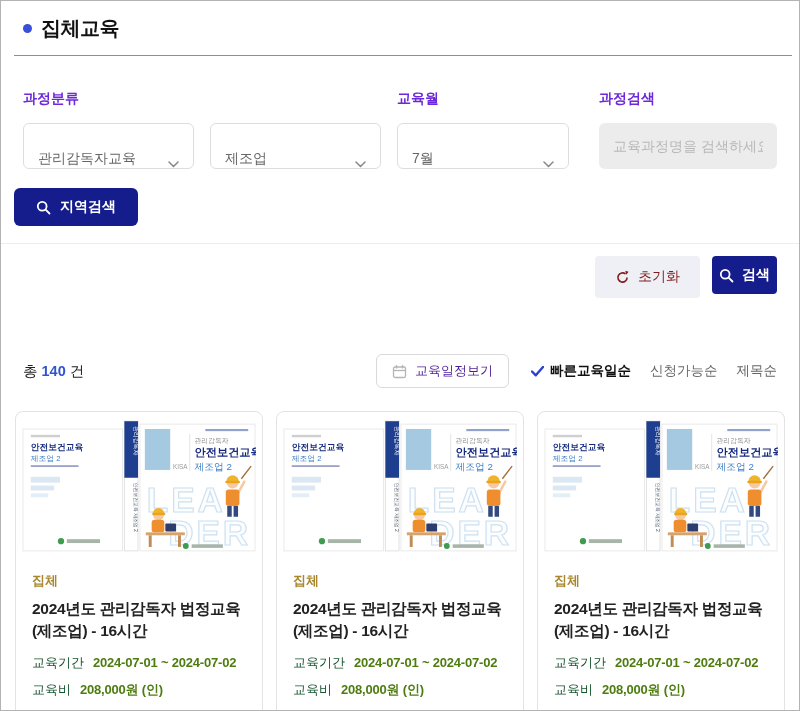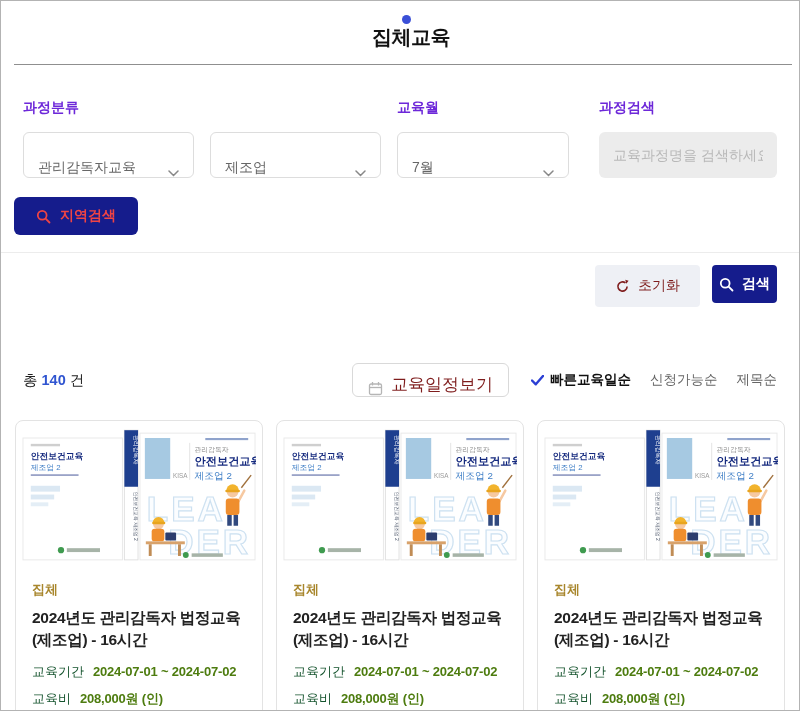--- a/index.html
+++ b/index.html
@@ -4,21 +4,21 @@
 <style>
   * { margin:0; padding:0; box-sizing:border-box; }
   html,body { background:#fff; }
   body {
     width:800px; height:711px; overflow:hidden;
     border:1px solid #b3b3b3;
     font-family:"Liberation Sans", sans-serif;
     color:#222;
   }
   
-  .header { display:flex; align-items:center; padding:14px 0 0 22px;flex-direction:column; }
+  .header { display:flex; align-items:center; padding:14px 0 0 22px; }
   .bullet { width:9px; height:9px; border-radius:50%; background:#3a4fd7; margin-right:9px; flex:0 0 auto; }
   .page-title { font-size:20px; font-weight:800; color:#111; letter-spacing:-0.5px; }
   .title-rule { border:none; border-top:1px solid #8f8f8f; margin:13px 7px 0 13px; }
 
   
   .filters { display:flex; margin:34px 22px 0 22px; }
   .f-label { font-size:14px; font-weight:700; color:#6d28d9; margin-bottom:15px; }
   .col-a { width:360px; margin-right:16px; }
   .col-a .selects { display:flex; gap:16px; }
   .col-b { width:172px; margin-right:30px; }
@@ -30,21 +30,21 @@
   }
   .col-b .select { width:172px; flex:none; }
   .search-input {
     width:178px; height:46px; background:#ececec; border:none; border-radius:6px;
     padding:0 14px; font-size:14px; color:#333;
   }
   .search-input::placeholder { color:#b8b8b8; }
 
   .region-btn {
     margin:19px 0 0 13px; height:38px; padding:0 22px;
-    background:#151c8c; color:#ef4444; border:none; border-radius:6px;
+    background:#151c8c; color:#ffffff; border:none; border-radius:6px;
     font-size:14px; font-weight:700; font-family:inherit;
     display:inline-flex; align-items:center; gap:9px; cursor:pointer;
   }
   .divider { border:none; border-top:1px solid #ececec; margin-top:17px; }
 
   .actions { display:flex; justify-content:flex-end; gap:12px; margin:12px 22px 0 0; }
   .reset-btn {
     height:42px; padding:0 20px; background:#eef0f5; color:#7f1d1d; border:none; border-radius:4px;
     font-size:14px; font-family:inherit; display:inline-flex; align-items:center; gap:8px; cursor:pointer;
   }
@@ -53,21 +53,21 @@
     font-size:14px; font-weight:700; font-family:inherit; display:inline-flex; align-items:center; gap:8px; cursor:pointer;
   }
 
   
   .results-bar { display:flex; justify-content:space-between; align-items:center; margin:56px 22px 0 22px; }
   .total { font-size:14.5px; color:#222; }
   .total b { color:#2f54d0; font-weight:700; }
   .results-right { display:flex; align-items:center; gap:22px; }
   .schedule-btn {
     height:34px; padding:0 15px; background:#fff; border:1px solid #d9d9d9; border-radius:6px;
-    font-size:17px; color:#7f1d1d; font-family:inherit; display:inline-flex; align-items:flex-end; gap:8px; cursor:pointer;
+    font-size:13px; color:#4c1d95; font-family:inherit; display:inline-flex; align-items:center; gap:8px; cursor:pointer;
   }
   .sorts { display:flex; align-items:center; gap:19px; }
   .sort { font-size:13.5px; color:#666; cursor:pointer; }
   .sort.active { color:#111; font-weight:700; display:inline-flex; align-items:center; gap:6px; }
 
   
   .cards { display:flex; gap:13px; margin:23px 14px 0 14px; }
   .card { flex:1; border:1px solid #e3e3e3; border-radius:8px; background:#fff; overflow:hidden; cursor:pointer; }
   .card-image { height:148px; display:flex; justify-content:center; padding-top:8px; }
   .card-body { padding:12px 16px 16px; }

